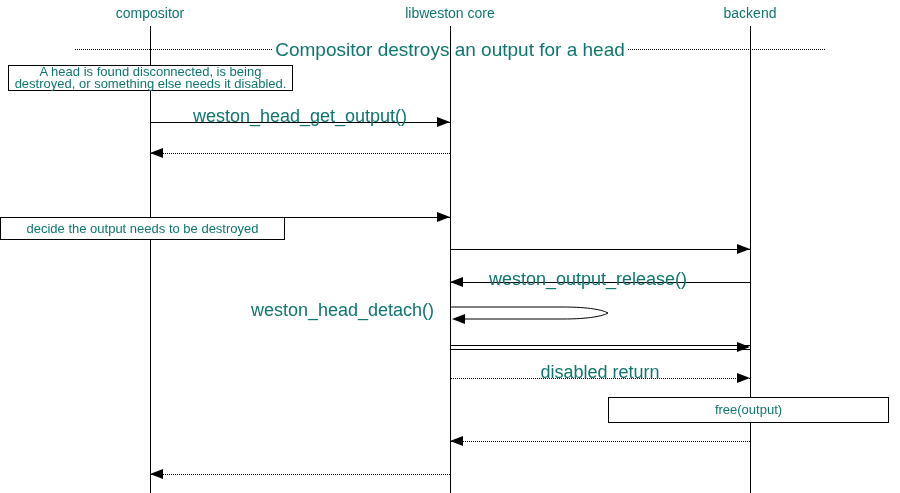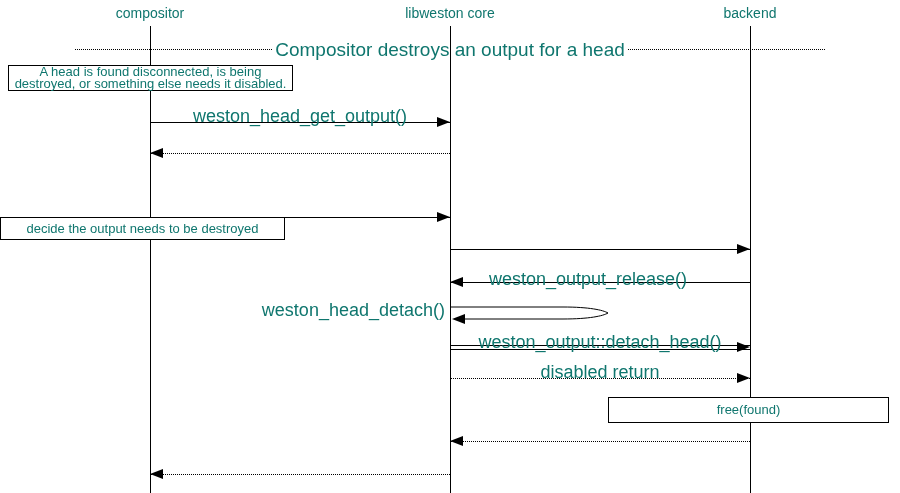--- a/index.html
+++ b/index.html
@@ -98,36 +98,35 @@
   <div class="line-solid" style="left:150px; top:217px; width:300px;"></div>
   <div class="head right" style="left:437px; top:212px;"></div>
 
   <div class="line-solid" style="left:450px; top:249px; width:300px;"></div>
   <div class="head right" style="left:737px; top:244px;"></div>
 
   <div class="msg-label" style="left:438px; width:300px; top:269px;">weston_output_release()</div>
   <div class="line-solid" style="left:450px; top:282px; width:300px;"></div>
   <div class="head left" style="left:450px; top:277px;"></div>
 
-  <div class="msg-label" style="left:240px; width:205px; top:300px; text-align:right;">weston_head_detach()</div>
+  <div class="msg-label" style="left:240px; width:205px; top:300px; text-align:center;">weston_head_detach()</div>
   <svg class="selfloop" style="left:451px; top:303px;" width="160" height="22" viewBox="0 0 160 22">
     <path d="M0,4 H112 C138,4 152,7 157,10 C152,13 138,16 112,16 H14" fill="#ffffff" stroke="#000000" stroke-width="1"></path>
     <polygon points="14,11 14,21 1,16" fill="#000000"></polygon>
   </svg>
 
-  <div class="msg-label" style="left:450px; width:300px; top:332px;">weston_output::detach_head()</div>
   <div class="line-solid" style="left:450px; top:345px; width:300px;"></div>
   <div class="line-solid" style="left:450px; top:349px; width:300px;"></div>
   <div class="head right" style="left:737px; top:342px;"></div>
 
   <div class="msg-label" style="left:450px; width:300px; top:362px;">disabled return</div>
   <div class="line-dotted" style="left:450px; top:378px; width:300px;"></div>
   <div class="head right" style="left:737px; top:373px;"></div>
 
-  <div class="note" style="left:608px; top:397px; width:279px; height:24px; line-height:24px;">free(found)</div>
+  <div class="note" style="left:608px; top:397px; width:279px; height:24px; line-height:24px;">free(output)</div>
 
   <div class="line-dotted" style="left:450px; top:441px; width:300px;"></div>
   <div class="head left" style="left:450px; top:436px;"></div>
 
   <div class="line-dotted" style="left:150px; top:474px; width:300px;"></div>
   <div class="head left" style="left:150px; top:469px;"></div>
 
 </div>
 
 </body></html>

